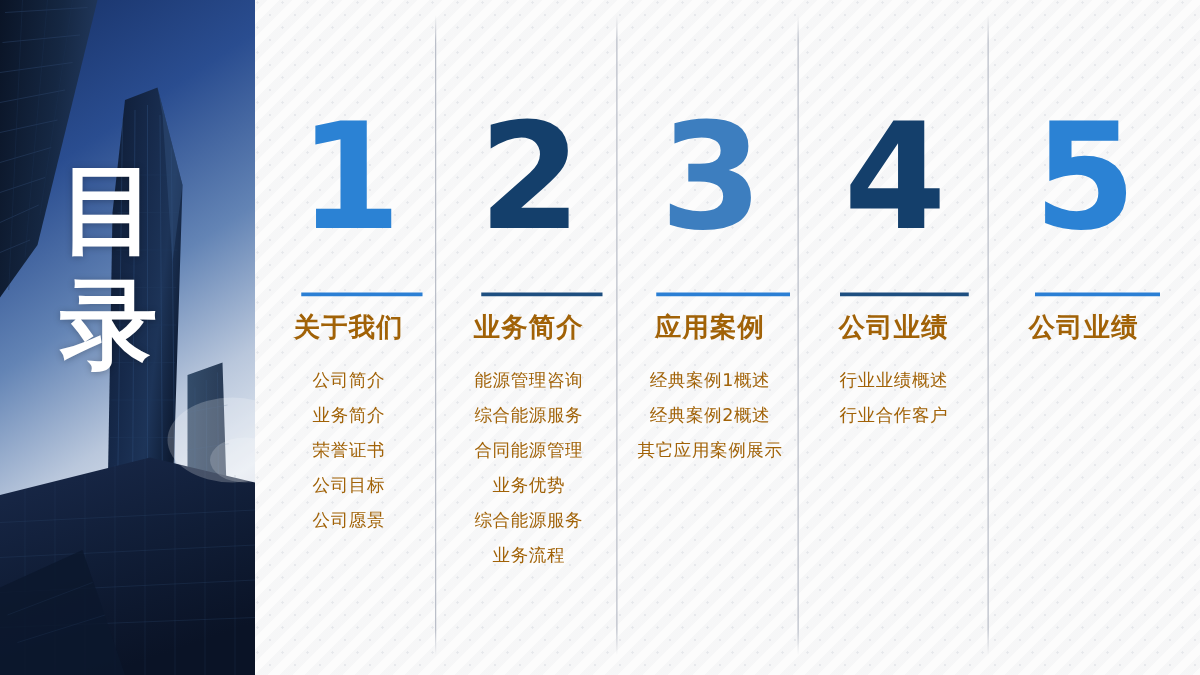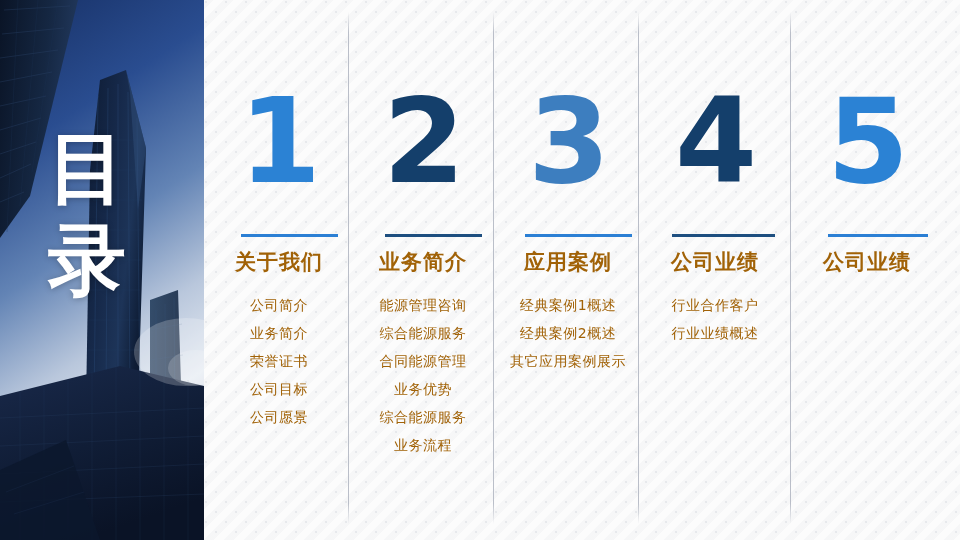--- a/index.html
+++ b/index.html
@@ -308,22 +308,22 @@
         <li>经典案例2概述</li>
         <li>其它应用案例展示</li>
       </ul>
     </div>
 
     <div class="col" style="left:442px; width:138px;">
       <div class="num" style="color:#143f6b;">4</div>
       <div class="rule" style="left:26px; width:103px; background:#1e4f80;"></div>
       <div class="col-title">公司业绩</div>
       <ul class="items">
+        <li>行业业绩概述</li>
         <li>行业合作客户</li>
-        <li>行业业绩概述</li>
       </ul>
     </div>
 
     <div class="col" style="left:594px; width:138px;">
       <div class="num" style="color:#2b82d4;">5</div>
       <div class="rule" style="left:30px; width:100px; background:#2b7fd4;"></div>
       <div class="col-title">公司业绩</div>
       <ul class="items"></ul>
     </div>
 

